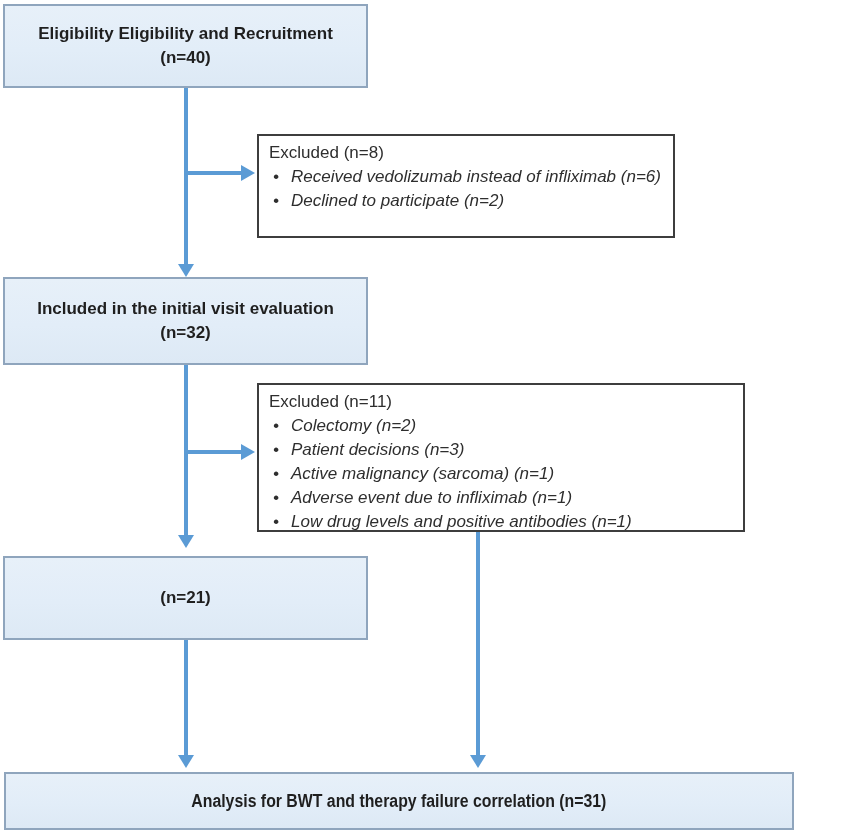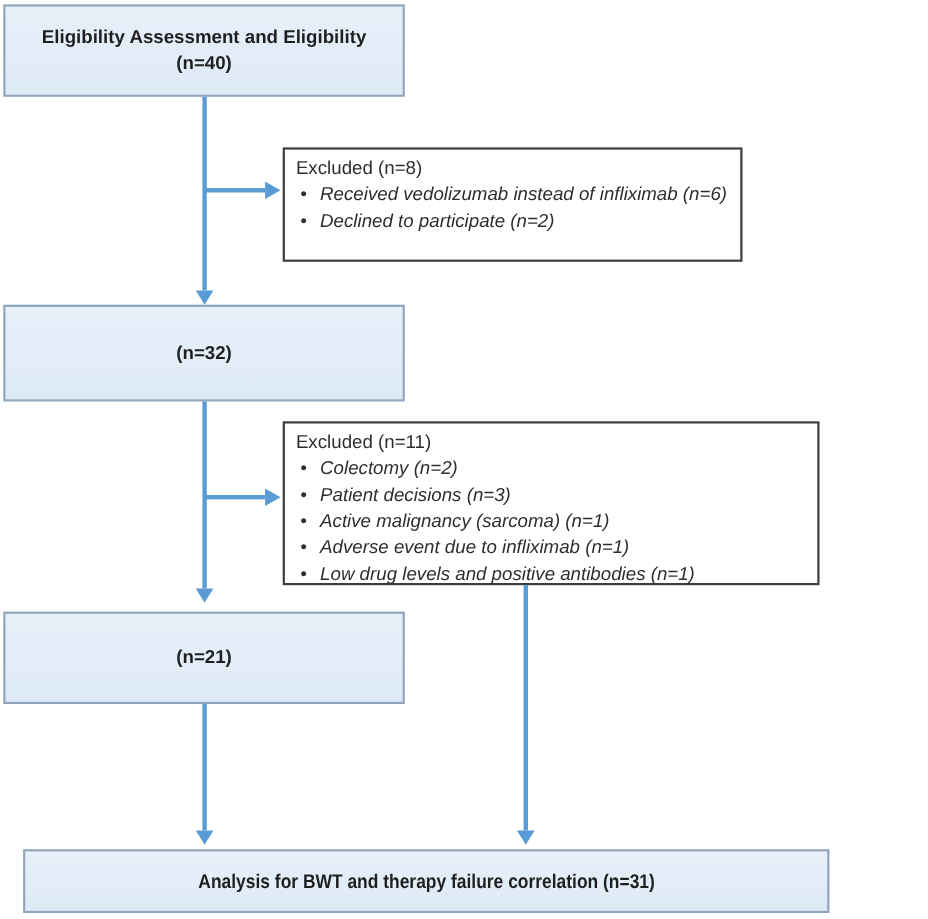--- a/index.html
+++ b/index.html
@@ -83,39 +83,40 @@
     border-bottom:8px solid transparent;
     border-left:14px solid var(--arrow);
   }
 </style>
 </head>
 <body>
 
 <div class="canvas">
 
   <div class="box stage-box" style="left:3px;top:4px;width:365px;height:84px;">
-    <div>Eligibility Assessment and Eligibility</div>
+    <div>Eligibility Eligibility and Recruitment</div>
     <div>(n=40)</div>
   </div>
 
   <div class="shaft-v" style="left:184px;top:88px;height:176px;"></div>
   <div class="head-down" style="left:178px;top:264px;"></div>
 
   <div class="shaft-h" style="left:186px;top:171px;width:55px;"></div>
   <div class="head-right" style="left:241px;top:165px;"></div>
 
   <div class="box excluded-box" style="left:257px;top:134px;width:418px;height:104px;">
     <div class="ex-title">Excluded (n=8)</div>
     <ul class="ex-list">
         <li class="ex-item">Received vedolizumab instead of infliximab (n=6)</li>
         <li class="ex-item">Declined to participate (n=2)</li>
       </ul>
   </div>
 
   <div class="box stage-box" style="left:3px;top:277px;width:365px;height:88px;">
+    <div>Included in the initial visit evaluation</div>
     <div>(n=32)</div>
   </div>
 
   <div class="shaft-v" style="left:184px;top:365px;height:170px;"></div>
   <div class="head-down" style="left:178px;top:535px;"></div>
 
   <div class="shaft-h" style="left:186px;top:450px;width:55px;"></div>
   <div class="head-right" style="left:241px;top:444px;"></div>
 
   <div class="box excluded-box" style="left:257px;top:383px;width:488px;height:149px;">
@@ -132,17 +133,17 @@
   <div class="box stage-box" style="left:3px;top:556px;width:365px;height:84px;">
     <div>(n=21)</div>
   </div>
 
   <div class="shaft-v" style="left:184px;top:640px;height:115px;"></div>
   <div class="head-down" style="left:178px;top:755px;"></div>
 
   <div class="shaft-v" style="left:476px;top:532px;height:223px;"></div>
   <div class="head-down" style="left:470px;top:755px;"></div>
 
-  <div class="box stage-box analysis-box" style="left:21px;top:772px;width:733px;height:58px;">
+  <div class="box stage-box analysis-box" style="left:4px;top:772px;width:790px;height:58px;">
     <span class="condensed">Analysis for BWT and therapy failure correlation (n=31)</span>
   </div>
 
 </div>
 
 </body></html>

